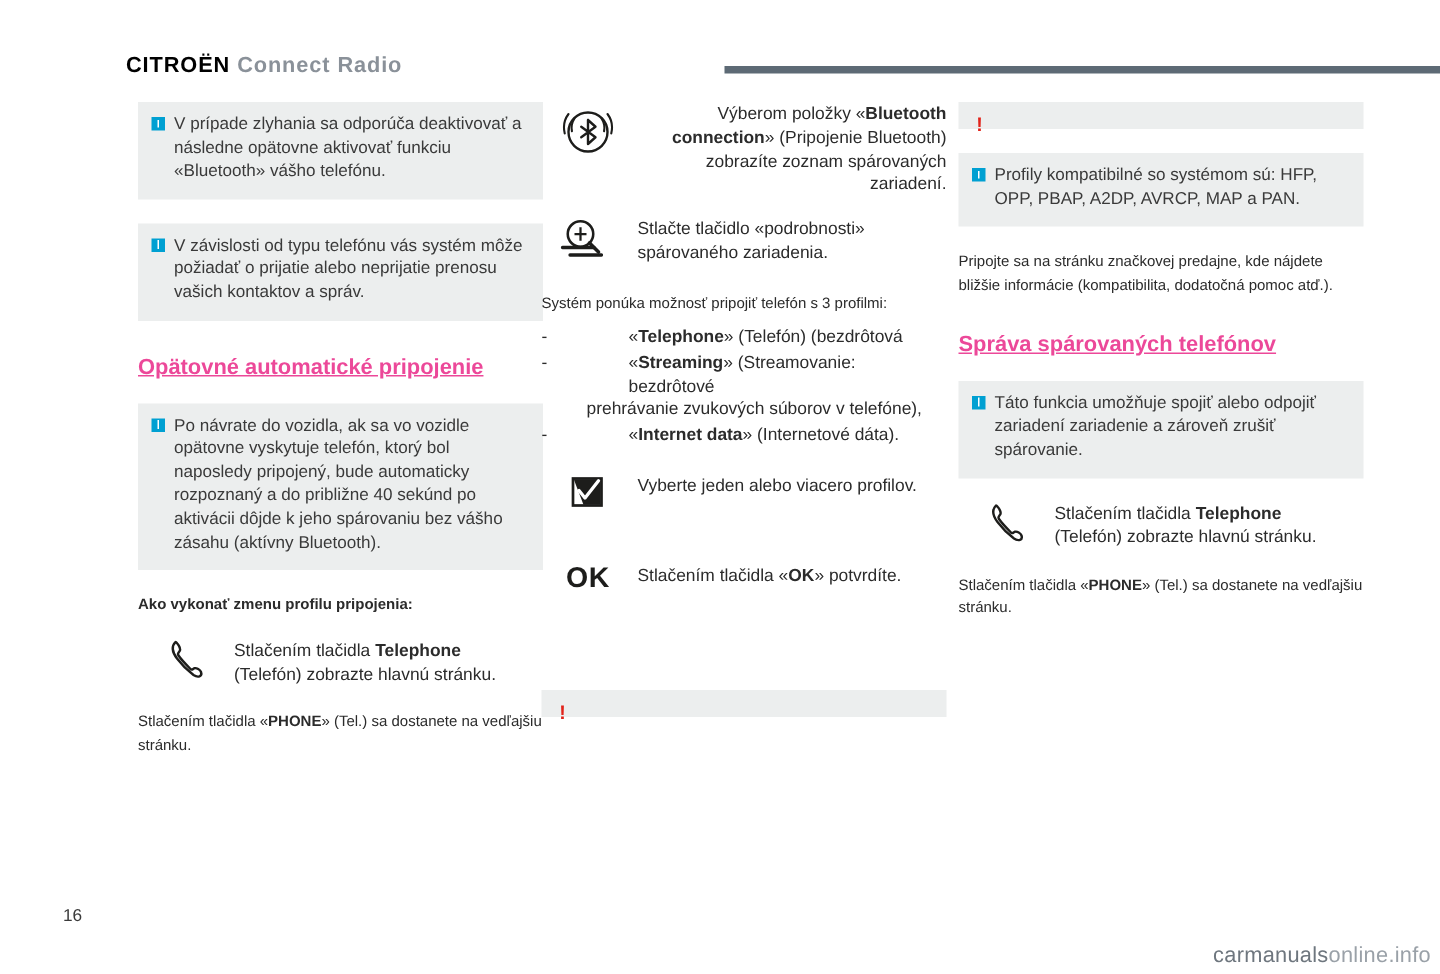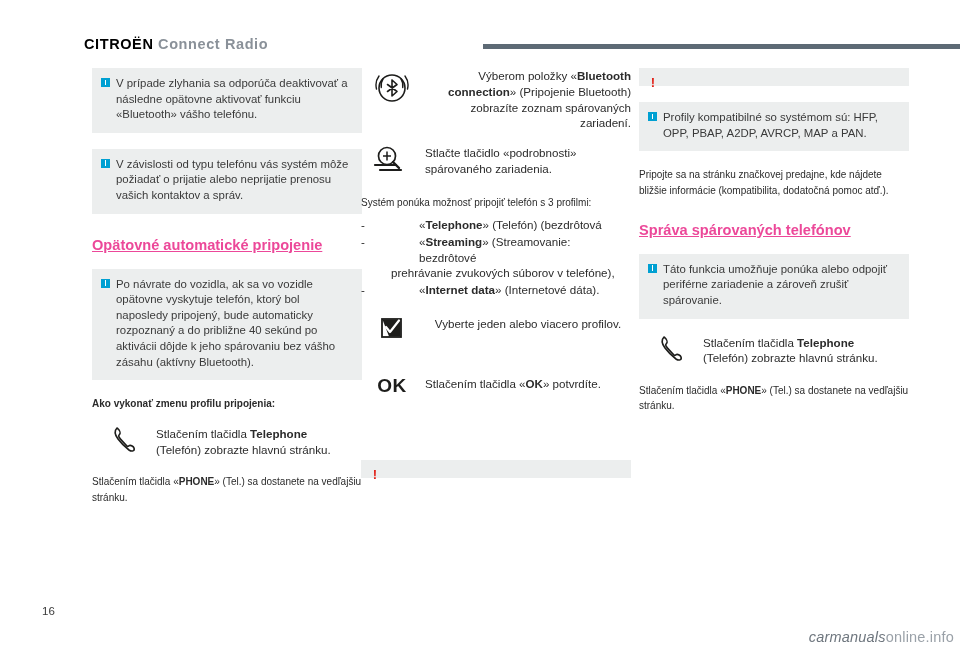--- a/index.html
+++ b/index.html
@@ -187,21 +187,21 @@
     color: #3a3a3a;
   }
   .watermark {
     position: absolute;
     right: 6px;
     bottom: 4px;
     font-size: 14.5px;
     color: #9aa1a8;
     letter-spacing: 0.2px;
   }
-  .watermark .dark { color: #6e767e; font-style: italic; }
+  .watermark .dark { color: #6e767e; }
 </style>
 </head>
 <body>
 
 <div class="page">
 
   <div class="header">
     <div class="brand">
       <span class="citroen">CITROËN</span>
       <span class="connect">Connect Radio</span>
@@ -294,21 +294,21 @@
         </span>
       </li>
       <li>
         <span class="dash">-</span>
         <span class="inner">
           <span class="l1"><span>«</span><span class="bold">Internet data</span><span>» (Internetové dáta).</span></span>
         </span>
       </li>
     </ul>
 
-    <div class="irow" style="margin-top:18px;text-align:center;">
+    <div class="irow" style="margin-top:18px;">
       <span class="ico">
         <svg width="24" height="24" viewBox="0 0 24 24" aria-hidden="true">
           <rect x="2" y="3" width="19" height="18" fill="none" stroke="#1d1d1b" stroke-width="1.8"></rect>
           <path d="M2.5 3.5 L20.5 3.5 L20.5 20.5 L9 20.5 Z" fill="#1d1d1b"></path>
           <path d="M6 11 L10 16 L19 4.5" fill="none" stroke="#ffffff" stroke-width="2.2" stroke-linecap="round" stroke-linejoin="round"></path>
         </svg>
       </span>
       <span>Vyberte jeden alebo viacero profilov.</span>
     </div>
 
@@ -336,21 +336,21 @@
       <span class="icon-wrap-info"></span>
       <span class="note-body">Profily kompatibilné so systémom sú: HFP, OPP, PBAP, A2DP, AVRCP, MAP a PAN.</span>
     </div>
 
     <p class="body">Pripojte sa na stránku značkovej predajne, kde nájdete bližšie informácie (kompatibilita, dodatočná pomoc atď.).</p>
 
     <h2 class="section">Správa spárovaných telefónov</h2>
 
     <div class="note block">
       <span class="icon-wrap-info"></span>
-      <span class="note-body">Táto funkcia umožňuje ponúka alebo odpojiť periférne zariadenie a zároveň zrušiť spárovanie.</span>
+      <span class="note-body">Táto funkcia umožňuje spojiť alebo odpojiť zariadení zariadenie a zároveň zrušiť spárovanie.</span>
     </div>
 
     <div class="irow" style="margin-top:16px;">
       <span class="ico">
         <svg width="26" height="30" viewBox="0 0 26 30" aria-hidden="true">
           <path d="M7 2 C4 5 5 9 8 13 C11 17 15 21 19 24 C22 26 25 25 24 22 C23.5 20.5 21 19 19.5 19.5 C18.5 20 18 21 17 20 C15 18 11 14 9 11 C8 9.7 9 9 9.8 8 C10.6 7 9.5 4.4 8.2 3 C7.8 2.5 7.3 2 7 2 Z" fill="none" stroke="#1d1d1b" stroke-width="1.6" stroke-linejoin="round"></path>
         </svg>
       </span>
       <span>
         <span>Stlačením tlačidla </span><span class="bold">Telephone</span><br>

